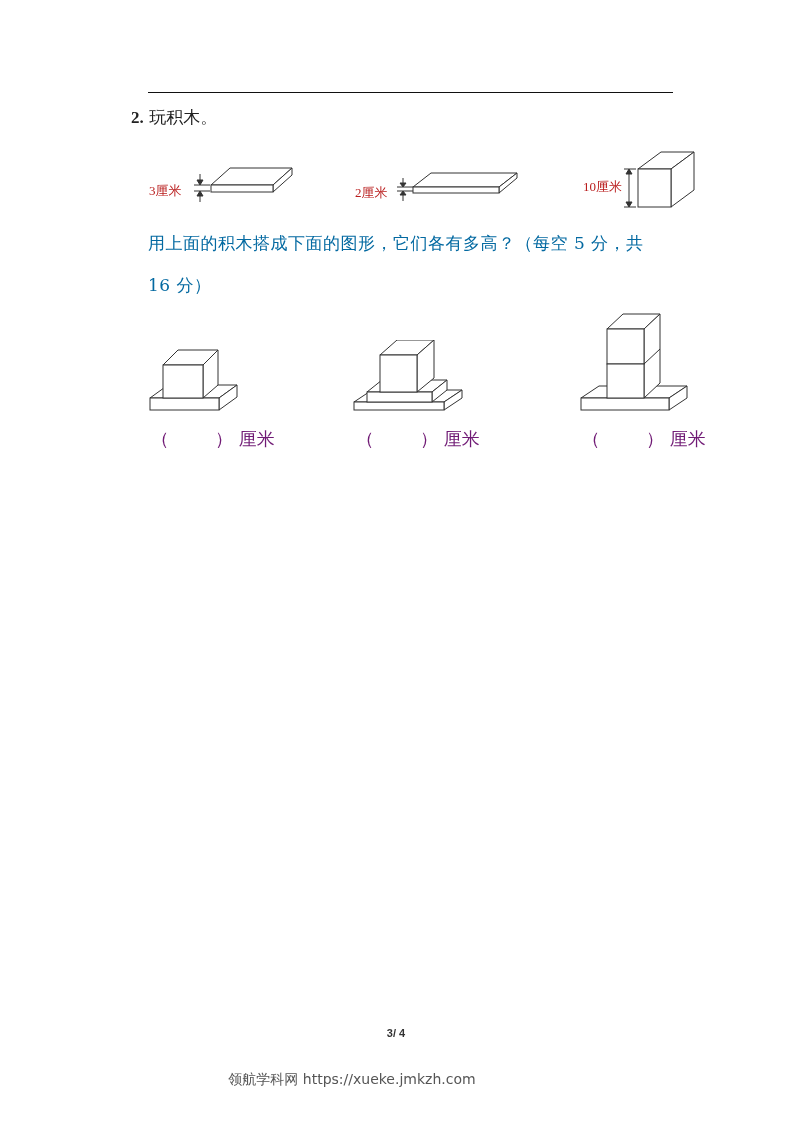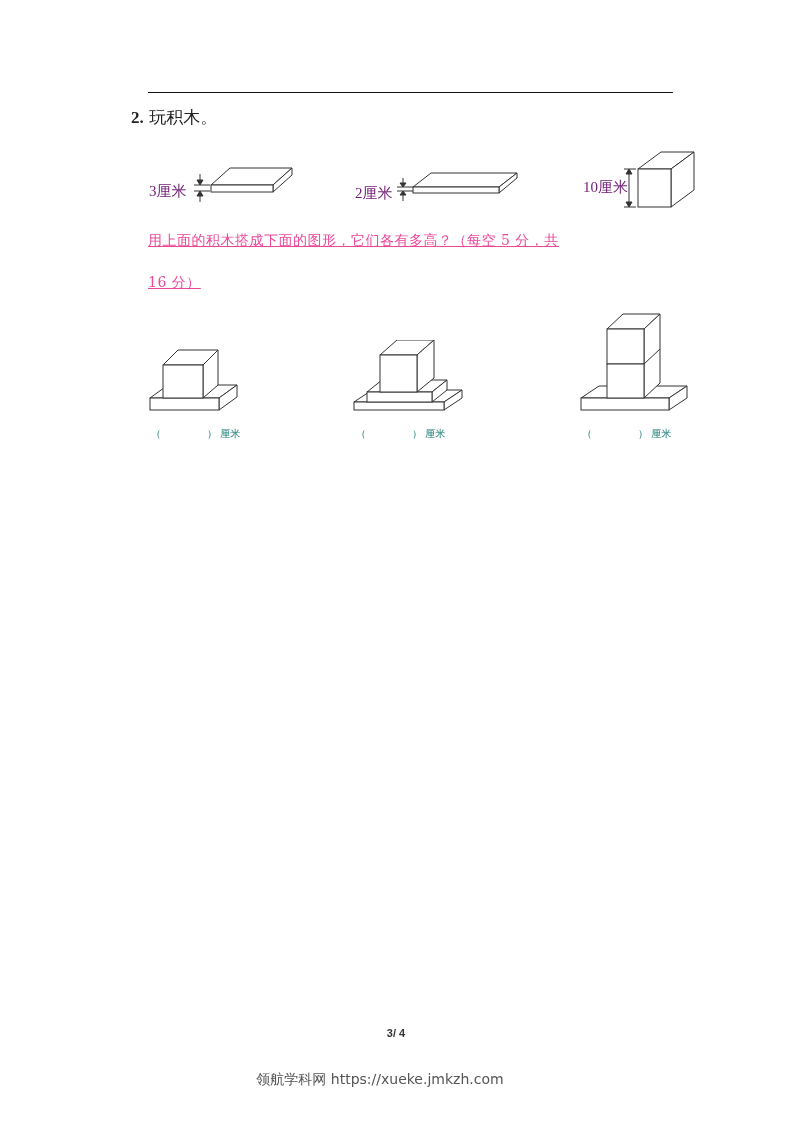--- a/index.html
+++ b/index.html
@@ -2,26 +2,26 @@
 <html><head>
 <meta charset="utf-8">
 <style>
   html, body { margin:0; padding:0; background:#fff; }
   body { width:792px; height:1122px; position:relative; overflow:hidden;
          font-family:"DejaVu Serif","Liberation Serif",serif; color:#222; }
   .rule { position:absolute; left:148px; top:92px; width:525px; height:1px; background:#111; }
   .qnum { position:absolute; left:131px; top:106px; font-size:17px; }
   .qnum b { font-family:"Liberation Serif",serif; font-weight:bold; }
   .abs { position:absolute; }
-  .dimlabel { position:absolute; font-size:15px; color:#701a75; font-family:"Liberation Serif","DejaVu Serif",serif; }
-  .para { position:absolute; left:148px; font-size:14px; color:#ec4899; white-space:nowrap; letter-spacing:0.5px;text-decoration:underline; }
-  .ans { position:absolute; font-size:10px; color:#0f766e; white-space:nowrap; font-family:"DejaVu Sans",sans-serif; }
+  .dimlabel { position:absolute; font-size:13px; color:#b91c1c; font-family:"Liberation Serif","DejaVu Serif",serif; }
+  .para { position:absolute; left:148px; font-size:17px; color:#0369a1; white-space:nowrap; letter-spacing:0.5px; }
+  .ans { position:absolute; font-size:18px; color:#701a75; white-space:nowrap; font-family:"DejaVu Sans",sans-serif; }
   .ans .blank { display:inline-block; width:46px; }
   .pageno { position:absolute; left:0; width:792px; top:1027px; text-align:center; font-size:11px; font-weight:bold; font-family:"Liberation Sans",sans-serif; color:#333; }
-  .footer { position:absolute; left:0; width:704px; top:1071px; text-align:center; font-size:14px; color:#555; font-family:"DejaVu Sans",sans-serif;margin-left:28px; }
+  .footer { position:absolute; left:0; width:704px; top:1071px; text-align:center; font-size:14px; color:#555; font-family:"DejaVu Sans",sans-serif; }
   svg line, svg polygon, svg polyline, svg rect { stroke:#333; stroke-width:1; fill:#fff; }
 </style>
 </head>
 <body>
 
 <div class="rule"></div>
 
 <div class="qnum">
   <b>2.</b>&nbsp;<span>玩积木。</span>
 </div>

